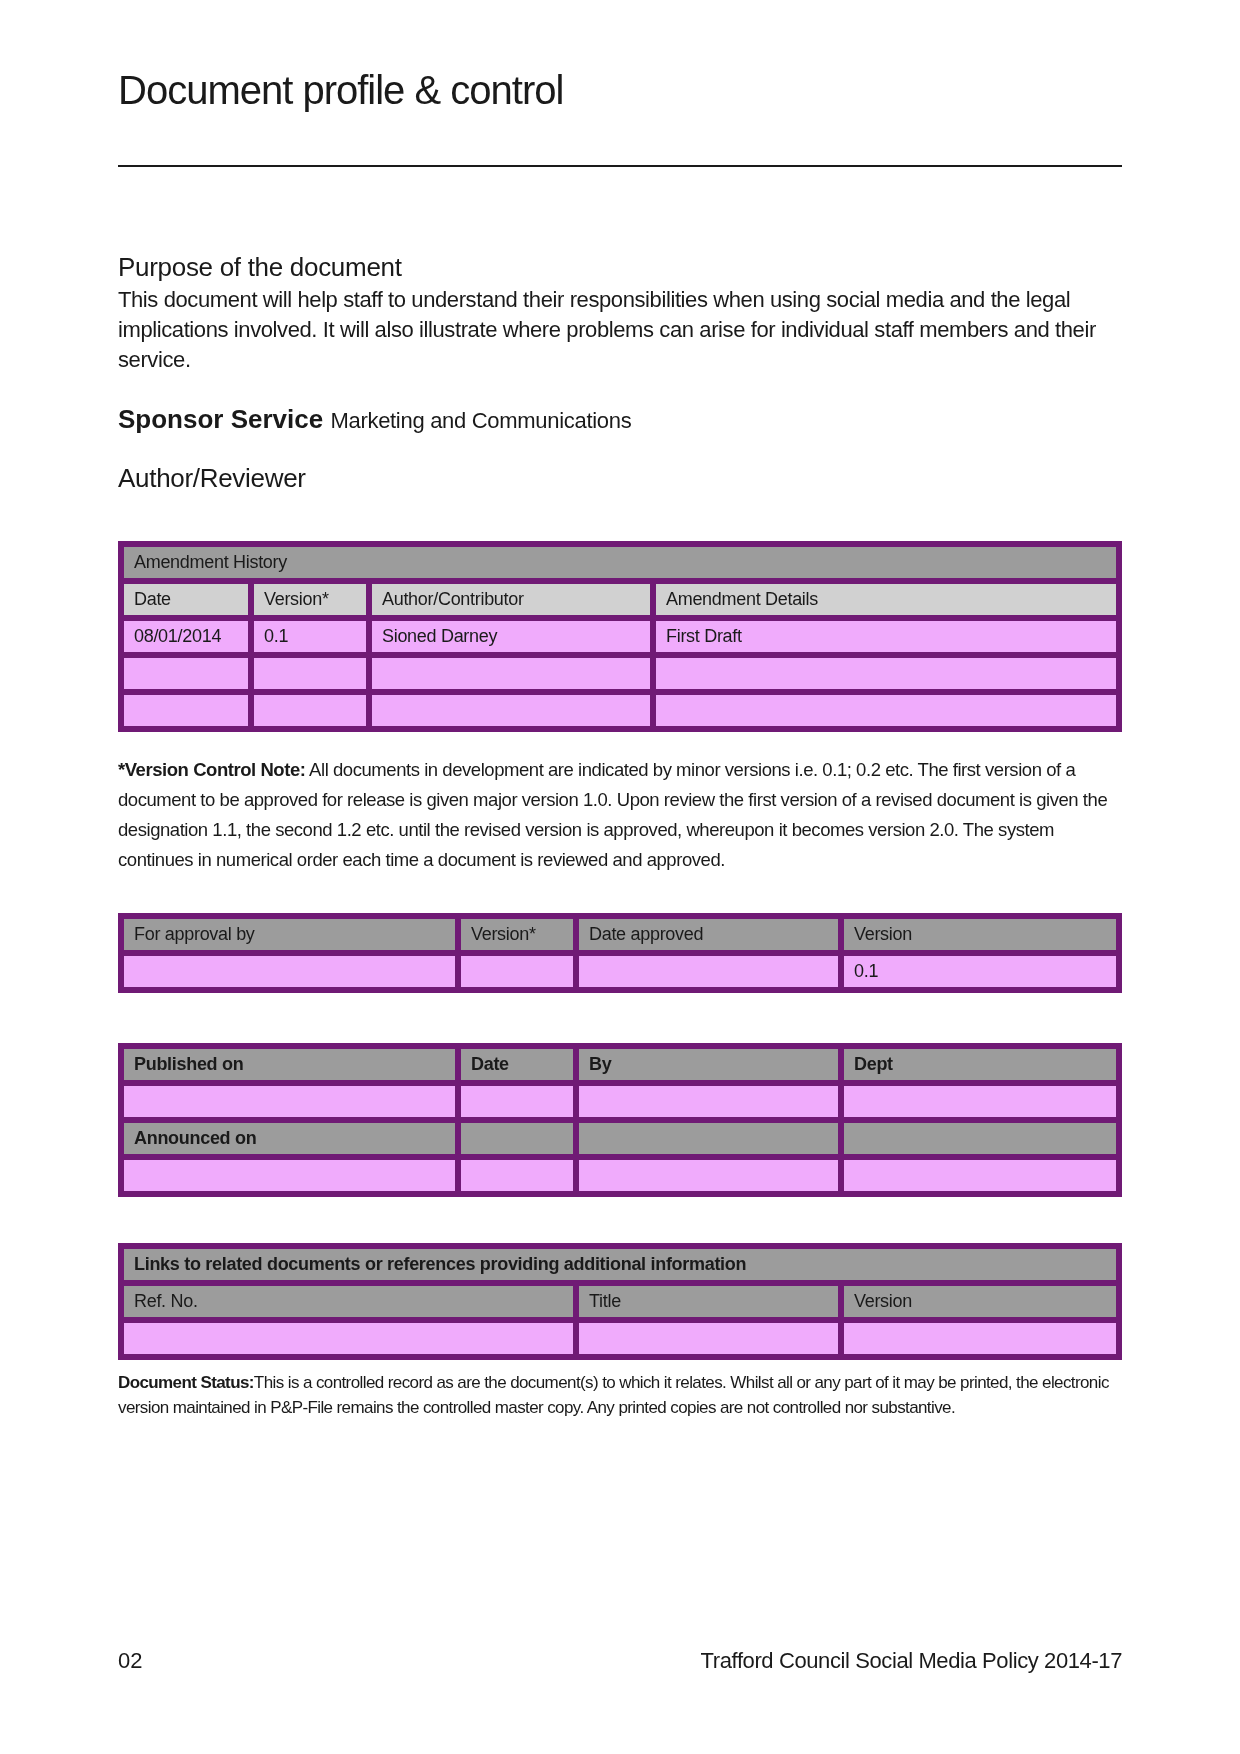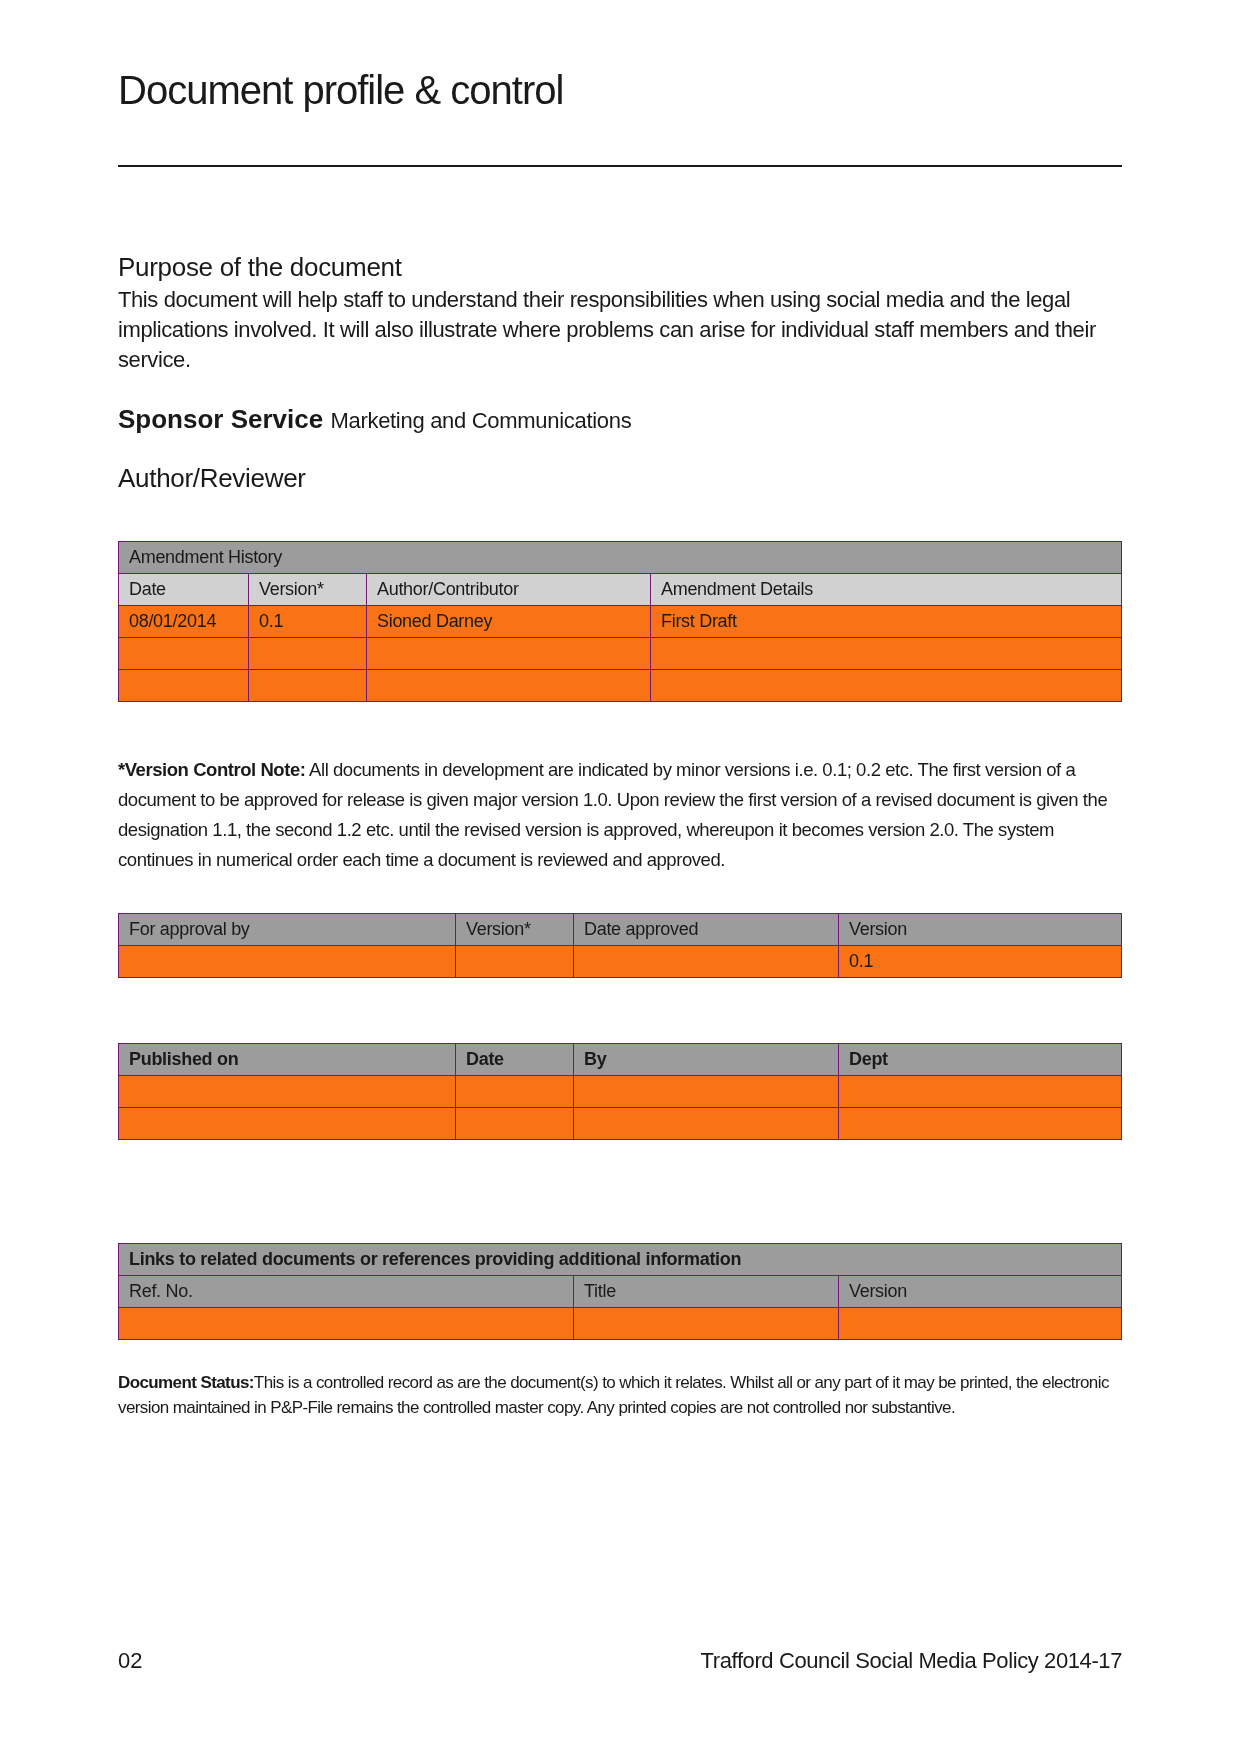--- a/index.html
+++ b/index.html
@@ -10,25 +10,25 @@
   #title-rule { left:118px; top:165px; width:1004px; height:0; border-top:2px solid #1a1a1a; }
   h2 { margin:0; font-size:26px; font-weight:normal; letter-spacing:-0.3px; }
   #purpose-h { left:118px; top:252px; }
   #purpose-body { left:118px; top:285px; width:1010px; font-size:22px; line-height:30px; letter-spacing:-0.4px; }
   #sponsor { left:118px; top:404px; font-size:26px; }
   #sponsor .sv { font-size:22px; font-weight:normal; letter-spacing:-0.3px; }
   #author-h { left:118px; top:463px; }
 
   table.grid { position:absolute; left:118px; width:1004px; border-collapse:collapse; table-layout:fixed;
                font-size:18px; letter-spacing:-0.3px; }
-  table.grid td { border:1px solid #701a75; height:31px; padding:0 10px; vertical-align:middle;
+  table.grid td { border:6px solid #701a75; height:31px; padding:0 10px; vertical-align:middle;
                   white-space:nowrap; overflow:hidden; }
   .dark { background:#9c9c9c; }
   .light { background:#d1d1d1; }
-  .white { background:#f97316; }
+  .white { background:#f0abfc; }
   .bold { font-weight:bold; }
 
   #amend { top:541px; }
   #approval { top:913px; }
   #published { top:1043px;font-weight:bold; }
   #links { top:1243px; }
 
   #vnote { left:118px; top:755px; width:1010px; font-size:18.5px; line-height:30px; letter-spacing:-0.45px; }
   #status { left:118px; top:1370px; width:1010px; font-size:17px; line-height:25px; letter-spacing:-0.6px; }
   #page-num { left:118px; top:1648px; font-size:22px; }
@@ -126,20 +126,26 @@
     <td>Date</td>
     <td>By</td>
     <td>Dept</td>
   </tr>
   <tr class="white">
     <td></td>
     <td></td>
     <td></td>
     <td></td>
   </tr>
+  <tr class="dark">
+    <td>Announced on</td>
+    <td></td>
+    <td></td>
+    <td></td>
+  </tr>
   <tr class="white">
     <td></td>
     <td></td>
     <td></td>
     <td></td>
   </tr>
 </tbody>
   </table>
 
 <table id="links" class="grid">

